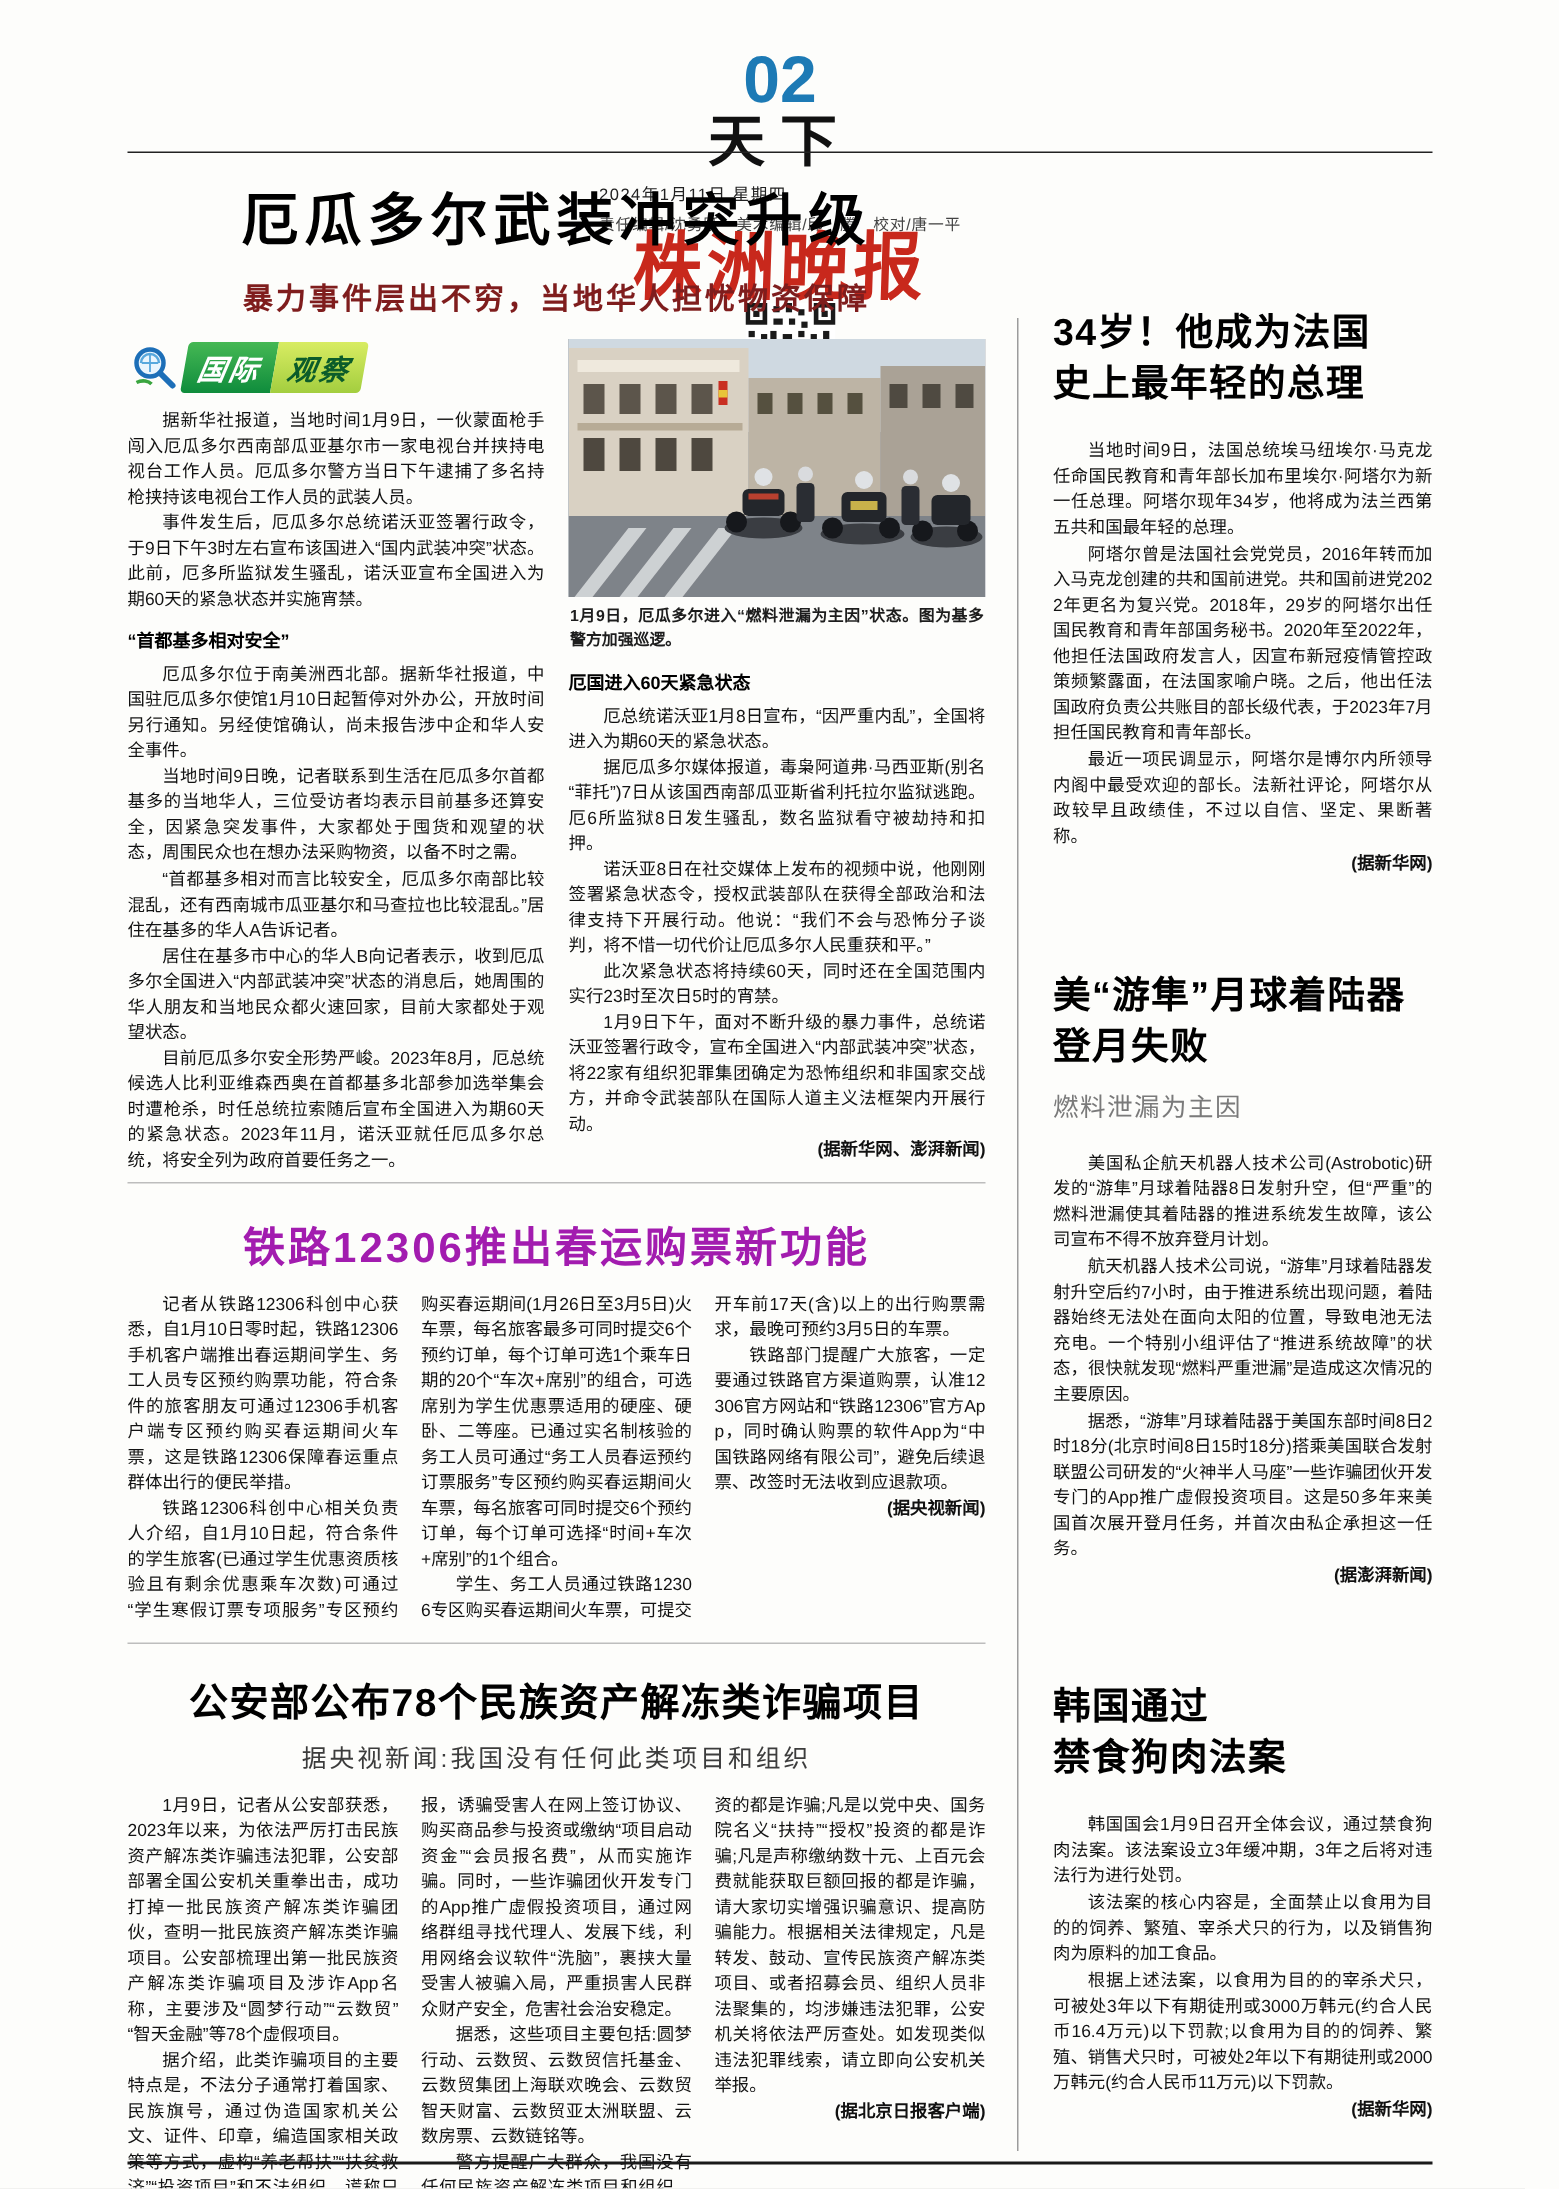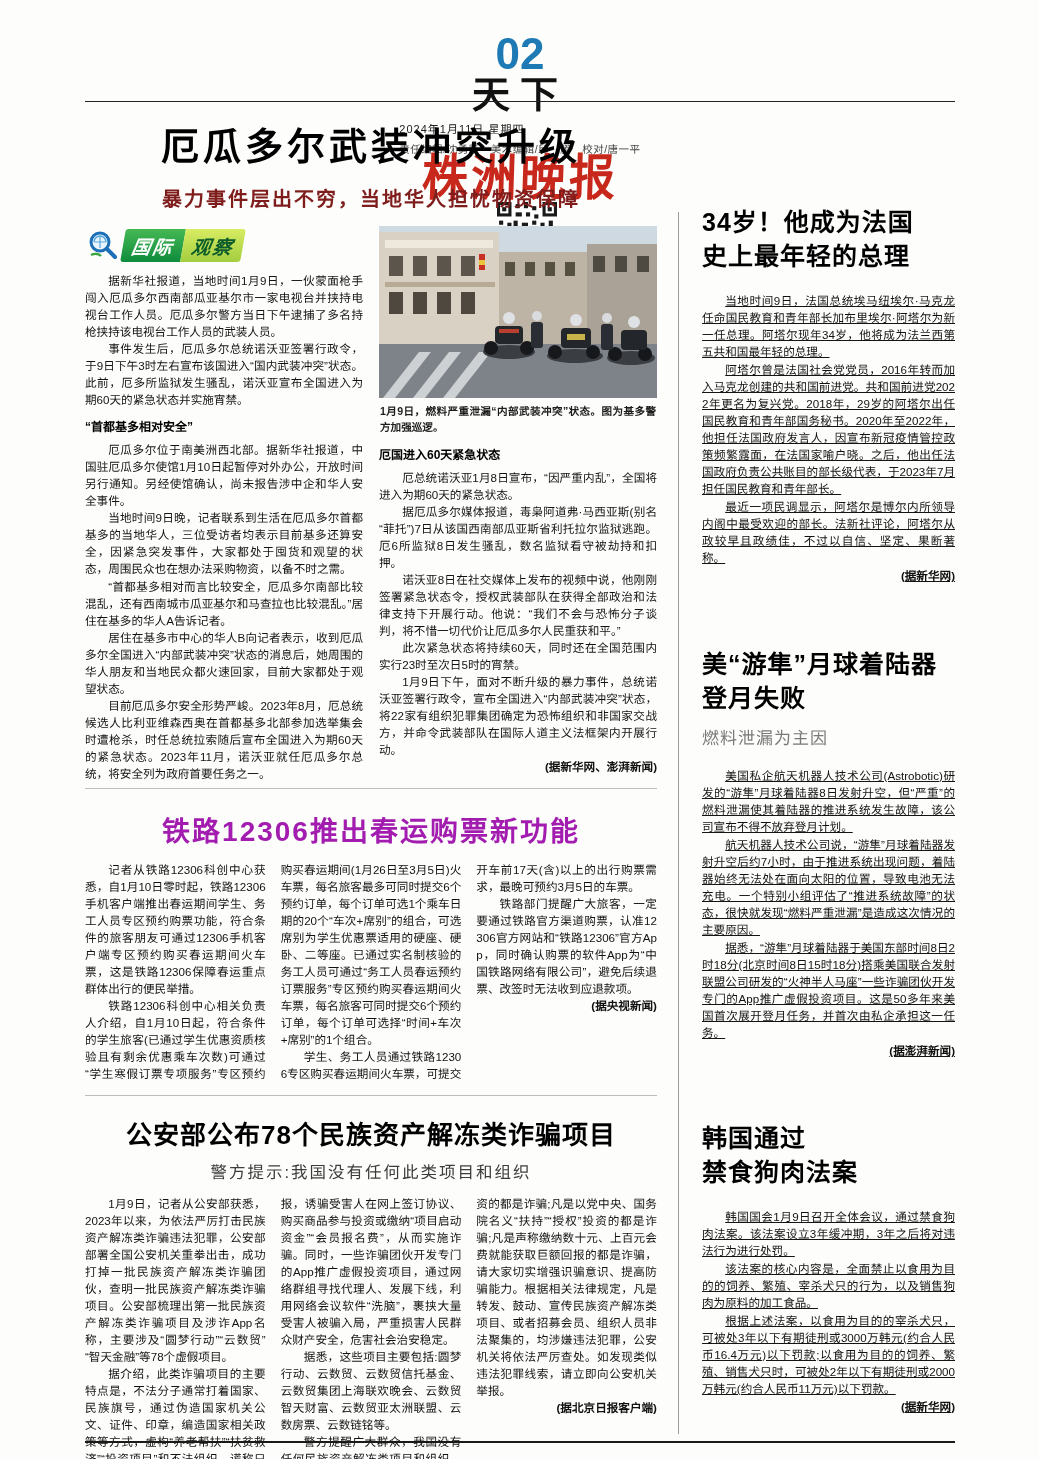--- a/index.html
+++ b/index.html
@@ -59,21 +59,21 @@
   .a3 .threecol { height:292px; }
 
   
   .rail { position:absolute; left:702px; top:206px; width:253px; }
   .rail-art { overflow:hidden; }
   .rail-art.ra1 { height:442px; }
   .rail-art.ra2 { height:474px; }
   .rail-art.ra3 { height:306px; }
   .rail-title { font-size:25px; font-weight:900; line-height:1.35; letter-spacing:1px; color:#000; }
   .rail-subtitle { font-size:17px; color:#7a7a7a; margin-top:8px; letter-spacing:1px; }
-  .rail-body { margin-top:18px;text-decoration:underline; }
+  .rail-body { margin-top:18px; }
   .rail-body p.body { margin-bottom:1px; }
 </style>
 </head>
 <body>
 
 <div class="page">
 
   <div class="header">
     <div class="pageno">02</div>
     <div class="head-vline"></div>
@@ -218,21 +218,21 @@
                 <rect x="242" y="104" width="26" height="20" rx="4" fill="#23262b"></rect>
                 <circle cx="255" cy="96" r="6" fill="#dfe2e5"></circle>
                 <rect x="152" y="96" width="12" height="26" rx="3" fill="#2a2d33"></rect>
                   <circle cx="158" cy="90" r="5" fill="#d9dbde"></circle>
                 <rect x="222" y="98" width="12" height="26" rx="3" fill="#2a2d33"></rect>
                   <circle cx="228" cy="92" r="5" fill="#d9dbde"></circle>
                 <rect x="120" y="103" width="20" height="4" fill="#b9402f"></rect>
               </g>
             </svg>
           </div>
-          <p class="caption">1月9日，燃料严重泄漏“内部武装冲突”状态。图为基多警方加强巡逻。</p>
+          <p class="caption">1月9日，厄瓜多尔进入“燃料泄漏为主因”状态。图为基多警方加强巡逻。</p>
           <h3 class="inner-head">厄国进入60天紧急状态</h3>
           <p class="body">厄总统诺沃亚1月8日宣布，“因严重内乱”，全国将进入为期60天的紧急状态。</p>
           <p class="body">据厄瓜多尔媒体报道，毒枭阿道弗·马西亚斯(别名“菲托”)7日从该国西南部瓜亚斯省利托拉尔监狱逃跑。厄6所监狱8日发生骚乱，数名监狱看守被劫持和扣押。</p>
           <p class="body">诺沃亚8日在社交媒体上发布的视频中说，他刚刚签署紧急状态令，授权武装部队在获得全部政治和法律支持下开展行动。他说：“我们不会与恐怖分子谈判，将不惜一切代价让厄瓜多尔人民重获和平。”</p>
           <p class="body">此次紧急状态将持续60天，同时还在全国范围内实行23时至次日5时的宵禁。</p>
           <p class="body">1月9日下午，面对不断升级的暴力事件，总统诺沃亚签署行政令，宣布全国进入“内部武装冲突”状态，将22家有组织犯罪集团确定为恐怖组织和非国家交战方，并命令武装部队在国际人道主义法框架内开展行动。</p>
           <p class="attr">(据新华网、澎湃新闻)</p>
         </div>
       </div>
     </article>
@@ -247,21 +247,21 @@
         <p class="body">学生、务工人员通过铁路12306专区购买春运期间火车票，可提交开车前17天(含)以上的出行购票需求，最晚可预约3月5日的车票。</p>
         <p class="body">铁路部门提醒广大旅客，一定要通过铁路官方渠道购票，认准12306官方网站和“铁路12306”官方App，同时确认购票的软件App为“中国铁路网络有限公司”，避免后续退票、改签时无法收到应退款项。</p>
         <p class="attr">(据央视新闻)</p>
       </div>
     </article>
 
     <div class="hr-thin"></div>
 
     <article class="a3">
       <h2 class="a3-title">公安部公布78个民族资产解冻类诈骗项目</h2>
-      <div class="a3-subtitle">警方提示:我国没有任何此类项目和组织</div>
+      <div class="a3-subtitle">据央视新闻:我国没有任何此类项目和组织</div>
       <div class="threecol">
         <p class="body">1月9日，记者从公安部获悉，2023年以来，为依法严厉打击民族资产解冻类诈骗违法犯罪，公安部部署全国公安机关重拳出击，成功打掉一批民族资产解冻类诈骗团伙，查明一批民族资产解冻类诈骗项目。公安部梳理出第一批民族资产解冻类诈骗项目及涉诈App名称，主要涉及“圆梦行动”“云数贸”“智天金融”等78个虚假项目。</p>
         <p class="body">据介绍，此类诈骗项目的主要特点是，不法分子通常打着国家、民族旗号，通过伪造国家机关公文、证件、印章，编造国家相关政策等方式，虚构“养老帮扶”“扶贫救济”“投资项目”和不法组织，谎称只需投入极少资金就能获得高额回报，诱骗受害人在网上签订协议、购买商品参与投资或缴纳“项目启动资金”“会员报名费”，从而实施诈骗。同时，一些诈骗团伙开发专门的App推广虚假投资项目，通过网络群组寻找代理人、发展下线，利用网络会议软件“洗脑”，裹挟大量受害人被骗入局，严重损害人民群众财产安全，危害社会治安稳定。</p>
         <p class="body">据悉，这些项目主要包括:圆梦行动、云数贸、云数贸信托基金、云数贸集团上海联欢晚会、云数贸智天财富、云数贸亚太洲联盟、云数房票、云数链铭等。</p>
         <p class="body">警方提醒广大群众，我国没有任何民族资产解冻类项目和组织，凡是打着民族资产解冻旗号让你投资的都是诈骗;凡是以党中央、国务院名义“扶持”“授权”投资的都是诈骗;凡是声称缴纳数十元、上百元会费就能获取巨额回报的都是诈骗，请大家切实增强识骗意识、提高防骗能力。根据相关法律规定，凡是转发、鼓动、宣传民族资产解冻类项目、或者招募会员、组织人员非法聚集的，均涉嫌违法犯罪，公安机关将依法严厉查处。如发现类似违法犯罪线索，请立即向公安机关举报。</p>
         <p class="attr">(据北京日报客户端)</p>
       </div>
     </article>
 
   </section>

